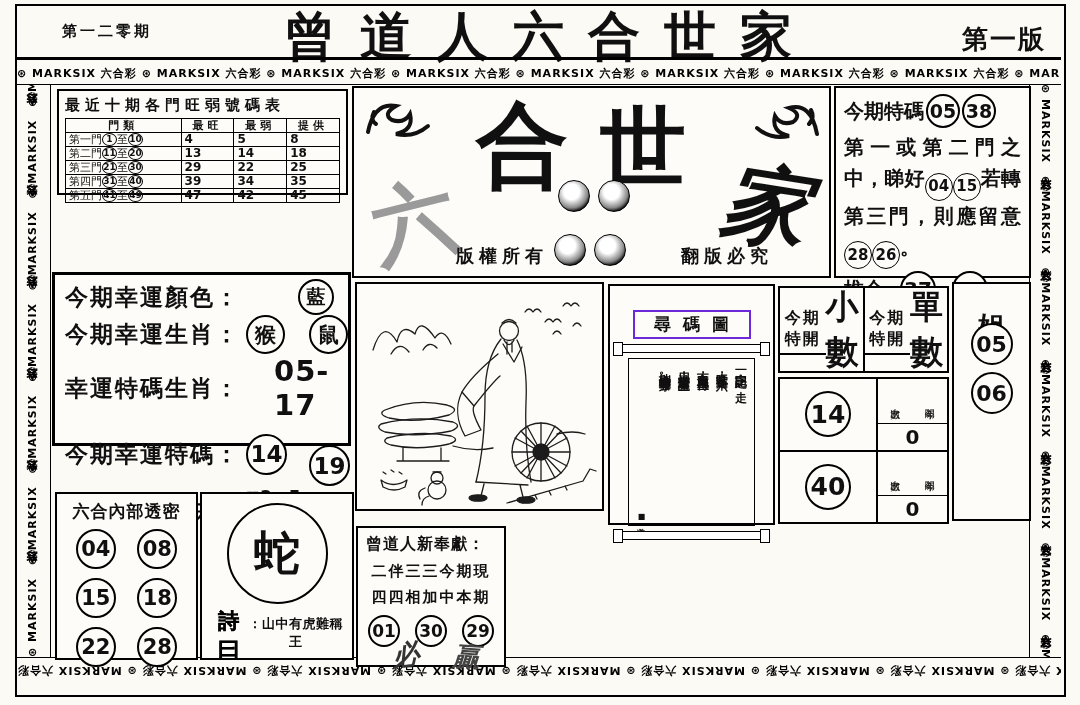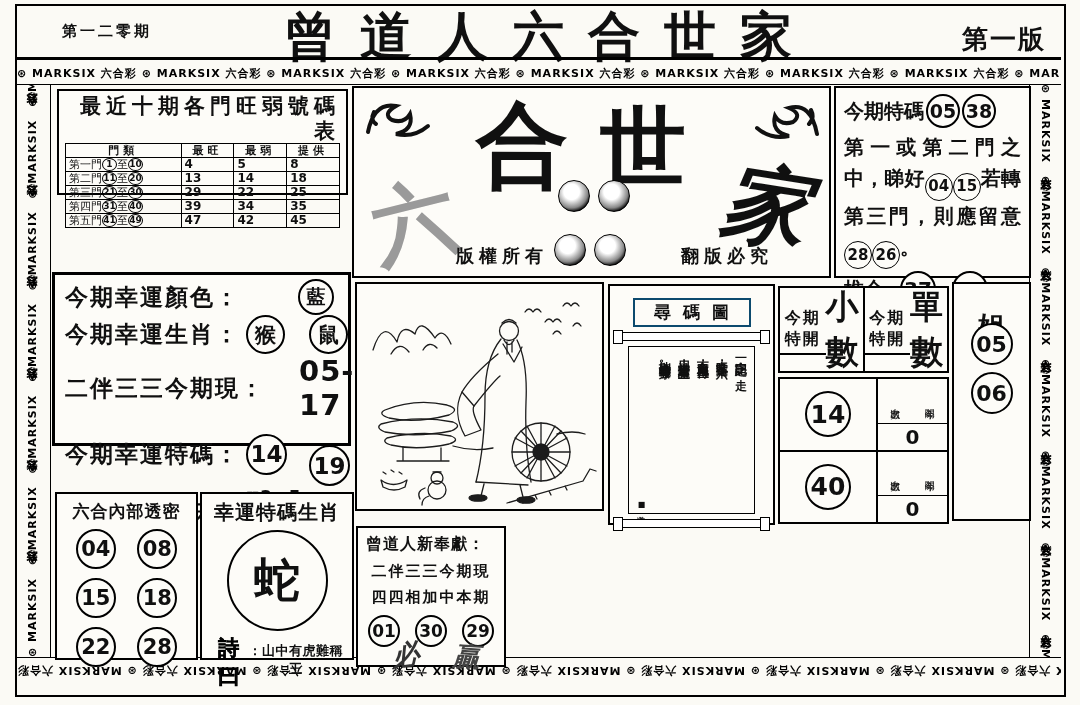--- a/index.html
+++ b/index.html
@@ -26,21 +26,21 @@
   .vtext.rev{transform:rotate(180deg);}
   
   .box{position:absolute;border:2px solid #000;background:#fdfcf8;box-sizing:border-box;}
   
   .ball{display:inline-flex;align-items:center;justify-content:center;border:2px solid #000;
         border-radius:50%;font-weight:bold;font-family:"DejaVu Sans",sans-serif;background:#fdfcf8;
         box-sizing:border-box;flex:none;}
   .cjkball{font-family:"DejaVu Serif",serif;}
   
   .stats{left:57px;top:89px;width:291px;height:106px;padding:2px 6px;}
-  .stats-title{font-size:21px;font-weight:bold;text-align:right;letter-spacing:5px;line-height:25px;}
+  .stats-title{font-size:15px;font-weight:bold;text-align:left;letter-spacing:5px;line-height:25px;}
   .stats table{width:100%;border-collapse:collapse;font-size:11px;}
   .stats th,.stats td{border:1.5px solid #000;padding:0 3px;height:13px;line-height:13px;text-align:left;}
   .stats th{font-weight:bold;text-align:center;letter-spacing:4px;}
   .stats td.num{font-family:"DejaVu Sans",sans-serif;font-weight:bold;font-size:12px;}
   .mini{display:inline-block;border:1px solid #000;border-radius:50%;min-width:13px;height:11px;
         line-height:11px;text-align:center;font-size:9px;font-family:"DejaVu Sans",sans-serif;
         font-weight:bold;vertical-align:1px;}
   
   .masthead{left:352px;top:86px;width:479px;height:192px;}
   .mh-char{position:absolute;font-weight:bold;}
@@ -66,21 +66,21 @@
         display:flex;flex-direction:column;justify-content:space-around;}
   .lk-row{display:flex;align-items:center;gap:6px;font-size:23px;font-weight:bold;}
   .lk-label{letter-spacing:2px;white-space:nowrap;}
   .lk-num{font-family:"DejaVu Sans",sans-serif;font-size:29px;letter-spacing:1px;}
   .lk-tail{font-size:17px;font-family:"DejaVu Sans",sans-serif;}
   .lk-tail b{font-family:"DejaVu Serif",serif;font-size:14px;}
   
   .sage{left:355px;top:282px;width:249px;height:229px;}
   
   .map{left:608px;top:284px;width:167px;height:241px;padding:4px;}
-  .map-plaque{margin:8px auto 0;width:118px;border:2px solid #0c4a6e;text-align:center;
+  .map-plaque{margin:20px auto 0;width:118px;border:2px solid #6d28d9;text-align:center;
         font-size:17px;font-weight:bold;letter-spacing:12px;padding:1px 0 1px 12px;box-sizing:border-box;}
   .roller{position:relative;height:7px;background:#fff;border:1.5px solid #000;margin:5px 2px;}
   .roller:before,.roller:after{content:"";position:absolute;top:-3px;width:8px;height:12px;
         border:1.5px solid #000;background:#fff;}
   .roller:before{left:-4px;} .roller:after{right:-4px;}
   .map-sheet{margin:0 14px;border:1.5px solid #000;height:158px;position:relative;padding:4px;}
   .map-poem{writing-mode:vertical-rl;white-space:pre-line;font-size:12px;line-height:19px;
         height:148px;margin-left:auto;font-weight:bold;letter-spacing:1px;}
   .map-sign{position:absolute;left:5px;bottom:4px;writing-mode:vertical-rl;font-size:9px;}
   .map-sign:before{content:"■";font-size:8px;}
@@ -235,21 +235,21 @@
     <div class="lk-row">
       <span class="lk-label">今期幸運顏色：</span>
       <span class="ball cjkball" style="width:36px;height:36px;font-size:19px;border-width:2.5px;margin-left:52px;">藍</span>
     </div>
     <div class="lk-row">
       <span class="lk-label">今期幸運生肖：</span>
       <span class="ball cjkball" style="width:39px;height:39px;font-size:21px;border-width:2.5px;">猴</span>
       <span class="ball cjkball" style="width:39px;height:39px;font-size:21px;border-width:2.5px;margin-left:18px;">鼠</span>
     </div>
     <div class="lk-row">
-      <span class="lk-label">二伴三三今期現：</span>
+      <span class="lk-label">幸運特碼生肖：</span>
       <span class="lk-num" style="margin-left:28px;">05-17</span>
     </div>
     <div class="lk-row">
       <span class="lk-label">今期幸運特碼：</span>
       <span class="ball" style="width:41px;height:41px;font-size:23px;border-width:2.5px;">14</span>
       <span class="ball" style="width:41px;height:41px;font-size:23px;border-width:2.5px;margin-left:16px;margin-top:23px;">19</span>
     </div>
     <div class="lk-row">
       <span class="lk-label">今期尾數提供：</span>
       <span class="lk-tail"><b>單</b><span>3、5</span> <b>雙:</b><span>0、2</span></span>
@@ -356,21 +356,20 @@
       <span class="ball">04</span>
       <span class="ball">08</span>
       <span class="ball">15</span>
       <span class="ball">18</span>
       <span class="ball">22</span>
       <span class="ball">28</span>
     </div>
   </div>
 
   <div class="box zodiac">
-    <div class="zo-title">幸運特碼生肖</div>
     <div class="zo-circle">蛇</div>
     <div class="zo-poem">
       <span class="zo-plabel">詩曰</span>
       <span class="zo-ptext">：山中有虎難稱王</span>
     </div>
   </div>
 
   <div class="box offer">
     <div class="of-title">曾道人新奉獻：</div>
     <div class="of-line">二伴三三今期現</div>

